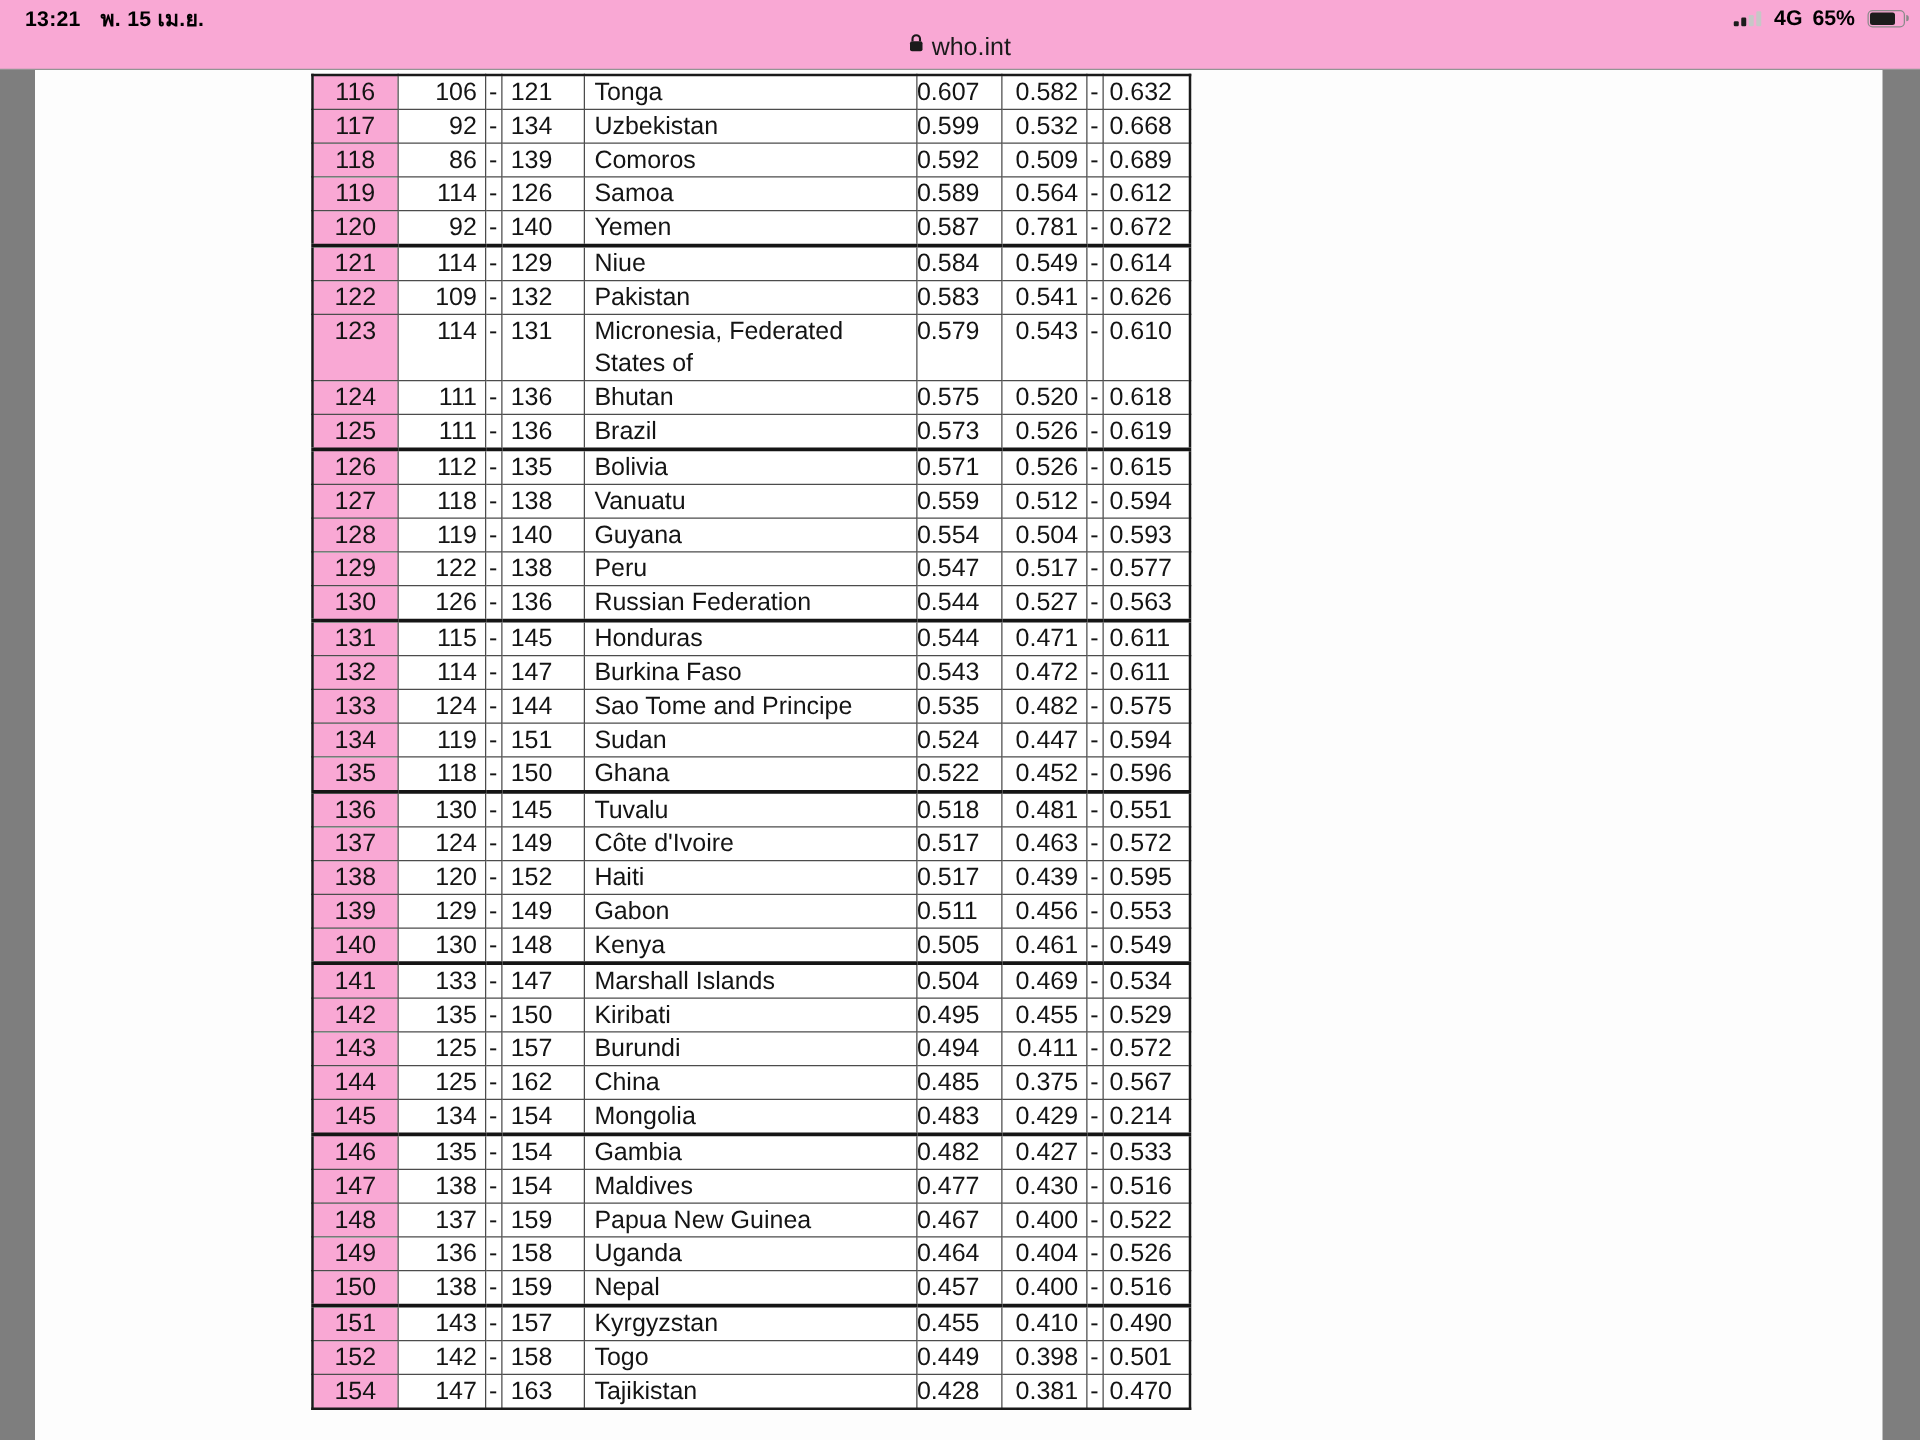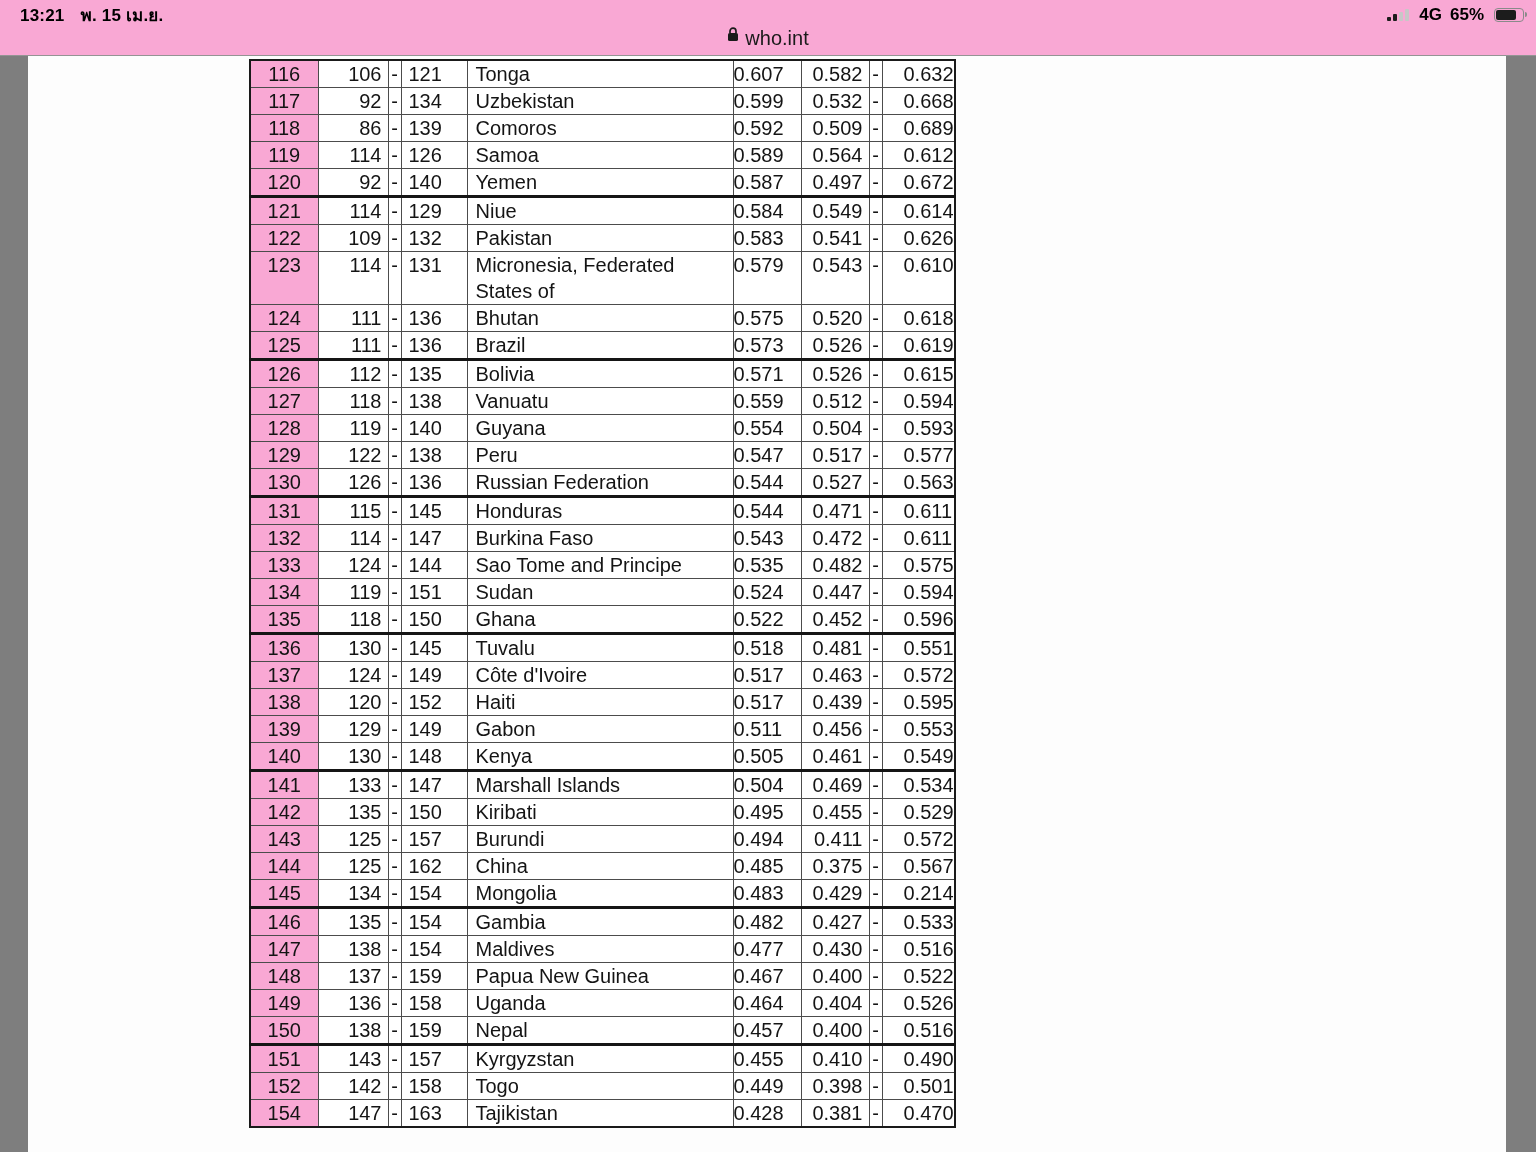--- a/index.html
+++ b/index.html
@@ -62,21 +62,21 @@
     padding:0;
   }
   .rank-table tr.group-start > td { border-top:3px solid #151515; }
   td.c-rank   { background:#f9a8d4; text-align:center; }
   td.c-low    { text-align:right; padding-right:6px; }
   td.c-dash   { text-align:center; }
   td.c-high   { text-align:left;  padding-left:7px; }
   td.c-country{ text-align:left;  padding-left:8px; }
   td.c-value  { text-align:left; padding-right:11px;margin-left:32px; }
   td.c-cilow  { text-align:right; padding-right:6px; }
-  td.c-cihigh { text-align:left;  padding-left:21px; }
+  td.c-cihigh { text-align:left;  padding-left:5px; }
 </style>
 </head>
 <body>
 
 <div class="screen">
 
   <div class="topbar">
     <div class="statusbar">
       <div class="status-left">
         <span>13:21</span>
@@ -167,21 +167,21 @@
               <td class="c-dash">-</td>
               <td class="c-cihigh">0.612</td>
             </tr>
             <tr>
               <td class="c-rank">120</td>
               <td class="c-low">92</td>
               <td class="c-dash">-</td>
               <td class="c-high">140</td>
               <td class="c-country">Yemen</td>
               <td class="c-value">0.587</td>
-              <td class="c-cilow">0.497</td>
+              <td class="c-cilow">0.781</td>
               <td class="c-dash">-</td>
               <td class="c-cihigh">0.672</td>
             </tr>
             <tr class="group-start">
               <td class="c-rank">121</td>
               <td class="c-low">114</td>
               <td class="c-dash">-</td>
               <td class="c-high">129</td>
               <td class="c-country">Niue</td>
               <td class="c-value">0.584</td>

